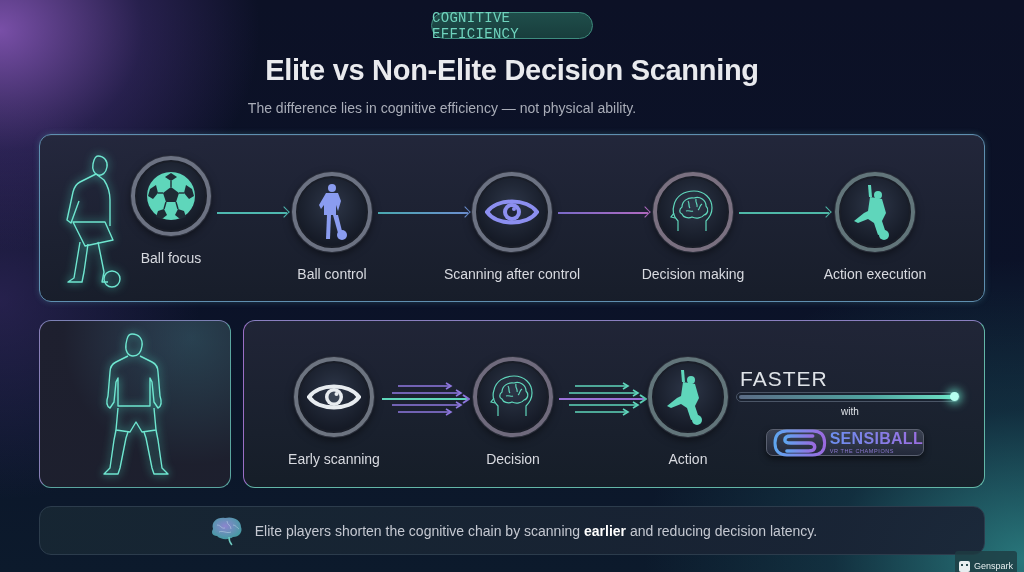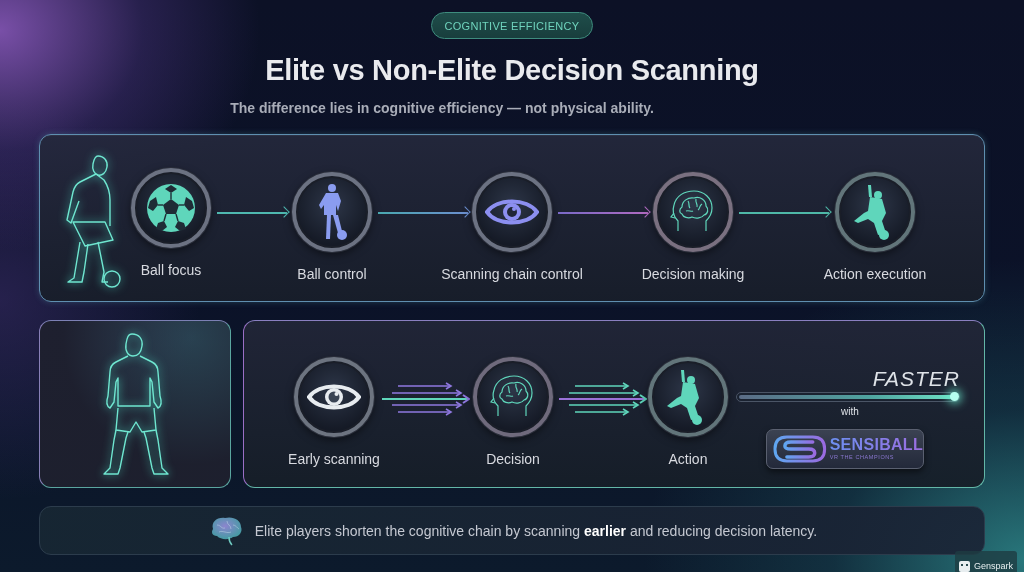--- a/index.html
+++ b/index.html
@@ -14,29 +14,29 @@
       radial-gradient(ellipse 200px 200px at 0px 300px, rgba(70,50,120,0.45), rgba(20,20,50,0) 100%),
       linear-gradient(180deg, #0c1126 0%, #0b1228 50%, #0c1a2c 100%);
   }
 
   
   .pill {
     position: absolute; left: 431px; top: 12px; width: 162px; height: 27px;
     border-radius: 14px; border: 1px solid #3e8c7e;
     background: linear-gradient(180deg, #1f4d4a, #183e3d);
     display: flex; align-items: center; justify-content: center;
-    color: #6fd3bd; font-size: 11px; letter-spacing: 0.3px;
+    color: #6fd3bd; font-size: 14px; letter-spacing: 0.3px; font-family: Liberation Mono, monospace;
   }
   .title {
     position: absolute; left: 0; top: 54px; width: 1024px; text-align: center;
     font-size: 29px; font-weight: bold; color: #e9eaee; letter-spacing: -0.3px;
   }
   .subtitle {
     position: absolute; left: 0; top: 100px; width: 884px; text-align: center;
-    font-size: 14px; color: #a9adb8; font-weight: bold;
+    font-size: 14px; color: #a9adb8;
   }
 
   
   .panel {
     position: absolute; border-radius: 12px;
     background: linear-gradient(180deg, rgba(40,44,64,0.92), rgba(26,30,44,0.95));
   }
   .panel-top {
     left: 39px; top: 134px; width: 946px; height: 168px;
     border: 1.5px solid #5f8fb0;
@@ -78,42 +78,42 @@
   .arrow {
     position: absolute; height: 2px;
   }
   .arrow::after {
     content: ""; position: absolute; right: -1px; top: -4px; width: 7px; height: 7px;
     border-top: 1.5px solid currentColor; border-right: 1.5px solid currentColor;
     transform: rotate(45deg);
   }
 
   .faster {
-    position: absolute; left: 740px; top: 367px; width: 220px; text-align: right;
-    font-size: 21px; letter-spacing: 1px; color: #dfe3e8; font-style: italic;
+    position: absolute; left: 740px; top: 367px; width: 220px; text-align: left;
+    font-size: 21px; letter-spacing: 1px; color: #dfe3e8;
   }
   .bar {
     position: absolute; left: 736px; top: 392px; width: 224px; height: 10px;
     border-radius: 6px; background: #1a2230; border: 1px solid #4b5566;
     overflow: visible;
   }
   .bar-fill {
     position: absolute; left: 2px; top: 2px; right: 2px; height: 4px; border-radius: 3px;
     background: linear-gradient(90deg, #5b6c86, #4fa4a0 60%, #6fe3c6);
   }
   .bar-dot {
     position: absolute; right: 0px; top: -1px; width: 9px; height: 9px; border-radius: 50%;
     background: #b6fff0; box-shadow: 0 0 8px 3px rgba(110,240,210,0.7);
   }
   .with {
     position: absolute; left: 740px; top: 406px; width: 220px; text-align: center;
     font-size: 10px; color: #dfe3e8;
   }
   .logo-box {
-    position: absolute; left: 766px; top: 429px; width: 158px; height: 40px;
+    position: absolute; left: 766px; top: 429px; width: 158px; height: 27px;
     border-radius: 7px; border: 1px solid #5a6070;
     background: linear-gradient(180deg, #3b4252, #23293a);
     box-shadow: 0 3px 6px rgba(0,0,0,0.5);
     display: flex; align-items: center; padding-left: 6px; gap: 3px;
   }
   .logo-text { display: flex; flex-direction: column; line-height: 1; }
   .logo-name {
     font-size: 16px; font-weight: bold; letter-spacing: 0.3px;
     background: linear-gradient(90deg, #6d8ff0, #9b6ee0);
     -webkit-background-clip: text; background-clip: text; color: transparent;
@@ -148,21 +148,21 @@
   <g fill="none" stroke="#6fe6d0" stroke-width="1.4" stroke-linejoin="round">
     <path d="M40 6 c6 0 10 5 9 11 c-1 6 -5 9 -9 8 c-4 -1 -6 -6 -5 -11 c1 -5 3 -8 5 -8z"></path>
     <path d="M38 24 l-16 8 c-4 2 -6 6 -7 10 l-6 28 l4 3 l8 -22 M38 24 l8 6 c4 6 6 12 6 20 l0 26"></path>
     <path d="M15 72 l32 0 l8 18 l-28 6 z"></path>
     <path d="M22 92 l-6 36 l-6 4 l14 0 l2 -10 l4 -28"></path>
     <path d="M40 92 l6 30 l-2 10 l6 0"></path>
     <circle cx="54" cy="129" r="8"></circle>
   </g>
 </svg>
 
-<div class="step" style="left:91px;top:168px;">
+<div class="step" style="left:91px;top:156px;">
   <div class="circle">
     <svg width="54" height="54" viewBox="0 0 54 54">
       <circle cx="27" cy="27" r="24" fill="#5fd6bb"></circle>
       <g fill="#1f2c36">
         <polygon points="27,18 35,24 32,33 22,33 19,24"></polygon>
         <polygon points="27,4 33,8 27,12 21,8"></polygon>
         <polygon points="6,20 12,16 14,24 9,30 4,27"></polygon>
         <polygon points="48,20 50,27 45,30 40,24 42,16"></polygon>
         <polygon points="14,42 20,40 23,46 18,50 12,48"></polygon>
         <polygon points="40,42 42,48 36,50 31,46 34,40"></polygon>
@@ -198,21 +198,21 @@
 
 <div class="step" style="left:432px;top:172px;">
   <div class="circle">
     <svg width="54" height="32" viewBox="0 0 54 32">
       <path d="M2 16 C12 2 42 2 52 16 C42 30 12 30 2 16 Z" fill="none" stroke="#8c8ff0" stroke-width="4"></path>
       <circle cx="27" cy="16" r="9" fill="#8c8ff0"></circle>
       <circle cx="27" cy="16" r="5" fill="#202636"></circle>
       <circle cx="29" cy="13" r="2" fill="#8c8ff0"></circle>
     </svg>
   </div>
-  <div class="label">Scanning chain control</div>
+  <div class="label">Scanning after control</div>
 </div>
 <div class="arrow" style="left:558px;top:212px;width:90px;background:linear-gradient(90deg,#7a6ac8,#b06ac0);color:#b06ac0;"></div>
 
 <div class="step" style="left:613px;top:172px;">
   <div class="circle" style="border-color:#7a7080;">
     <svg width="50" height="50" viewBox="0 0 50 50">
       <g fill="none" stroke="#5fd6bb" stroke-width="1.2">
         <path d="M10 44 l0 -10 c-4 -4 -6 -10 -4 -16 c2 -9 10 -14 20 -14 c10 0 18 7 18 17 c0 6 -3 10 -6 13 l0 10"></path>
         <path d="M6 26 l-3 4 l4 1"></path>
         <path d="M14 20 c0 -6 6 -10 12 -9 c6 -2 12 2 12 8 c3 3 2 8 -2 9 c-2 3 -8 4 -12 2 c-4 2 -9 0 -10 -3 c-3 -1 -3 -5 0 -7z"></path>

